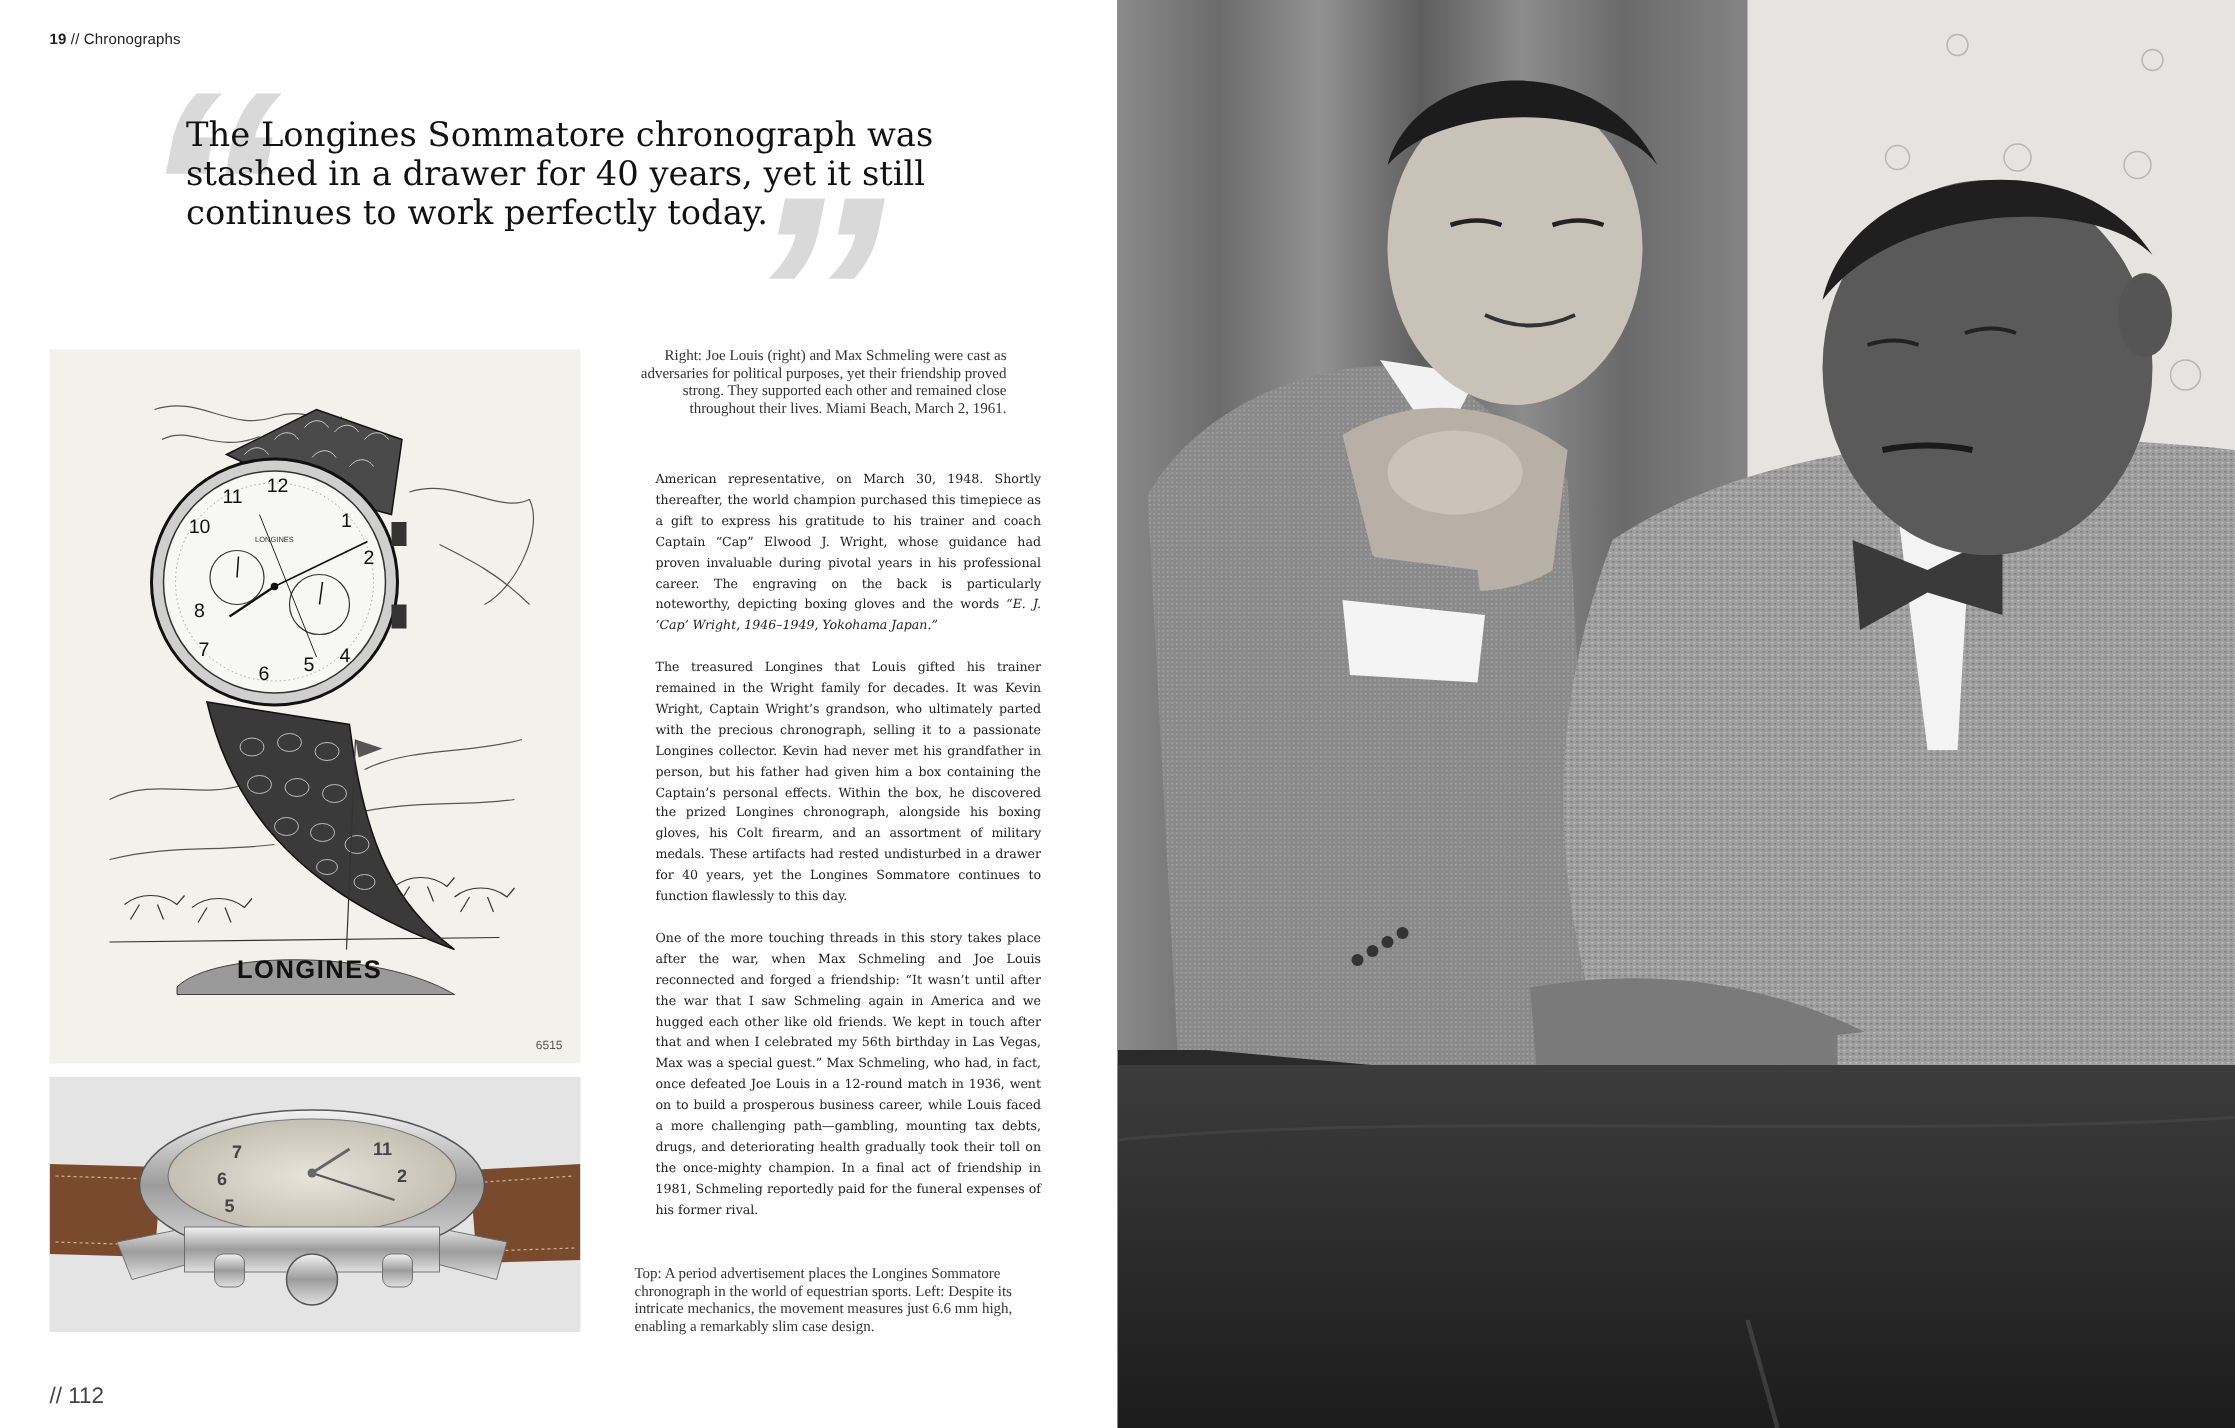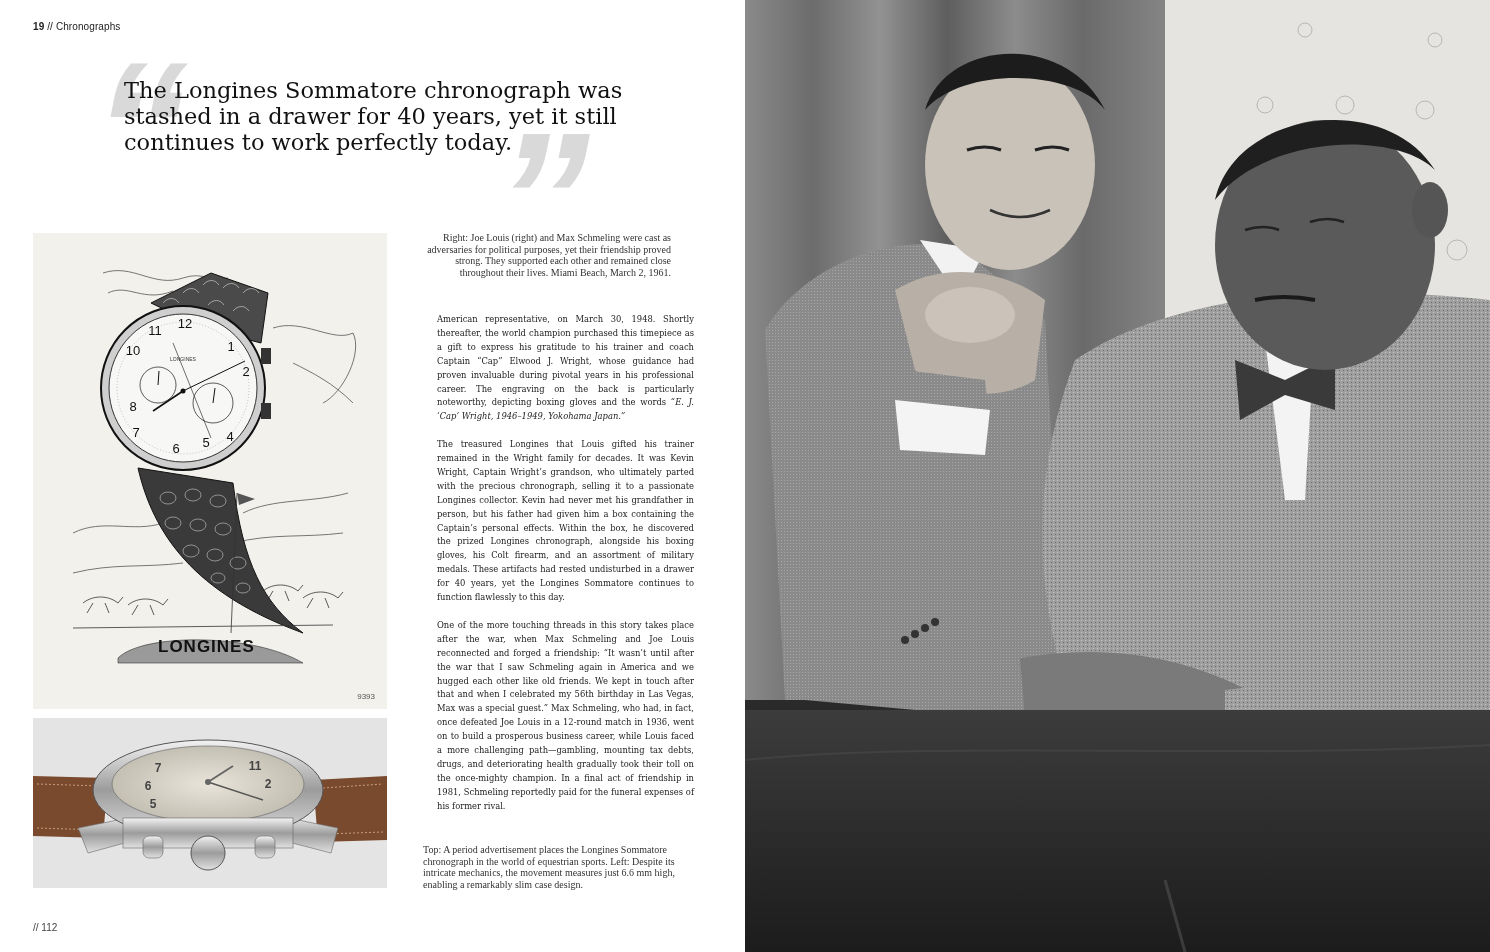--- a/index.html
+++ b/index.html
@@ -7,21 +7,21 @@
   body { position: relative; font-family: "Liberation Serif", serif; color: #1a1a1a; }
 
   .spread { position: absolute; inset: 0; width: 1490px; height: 952px; }
 
   
   .left-page { position: absolute; left: 0; top: 0; width: 745px; height: 936px; background: #fff; }
 
   .running-head { position: absolute; left: 33px; top: 21px; font-family: "Liberation Sans", sans-serif; font-size: 10px; color: #222; letter-spacing: 0.1px; }
   .running-head .num { font-weight: bold; }
 
-  .folio { position: absolute; left: 33px; top: 922px; font-family: "Liberation Sans", sans-serif; font-size: 10px; color: #444; }
+  .folio { position: absolute; left: 33px; top: 922px; font-family: "Liberation Sans", sans-serif; font-size: 15px; color: #444; }
 
   .pullquote-wrap { position: absolute; left: 95px; top: 55px; width: 560px; height: 150px; }
   .quote-mark { position: absolute; font-family: "Liberation Sans", sans-serif; font-weight: bold; font-style: italic; color: #d9d9d9; font-size: 190px; line-height: 1; }
   .quote-open { left: -2px; top: -22px; }
   .quote-close { left: 400px; top: 48px; }
   .pullquote { position: absolute; left: 29px; top: 22px; width: 520px; font-family: "DejaVu Serif", "Liberation Serif", serif; font-size: 22.5px; line-height: 26px; color: #111; }
 
   .ad-image { position: absolute; left: 33px; top: 233px; width: 354px; height: 476px; background: #f3f1ec; overflow: hidden; }
   .ad-number { position: absolute; right: 12px; bottom: 8px; font-family: "Liberation Sans", sans-serif; font-size: 8px; color: #555; }
   .ad-brand { position: absolute; left: 125px; top: 404px; font-family: "Liberation Sans", sans-serif; font-weight: bold; font-size: 17px; letter-spacing: 1px; color: #111; }
@@ -137,21 +137,21 @@
           <path d="M50 370 c10 -8 25 -8 35 0 l5 -6 m-30 6 l-6 10 m18 -10 l4 10"></path>
           <path d="M95 372 c10 -8 25 -8 35 0 l5 -6 m-30 6 l-6 10 m18 -10 l4 10"></path>
           <path d="M230 358 c10 -8 25 -8 35 0 l5 -6 m-30 6 l-6 10 m18 -10 l4 10"></path>
           <path d="M270 365 c10 -8 25 -8 35 0 l5 -6 m-30 6 l-6 10 m18 -10 l4 10"></path>
           <path d="M40 395 L300 392"></path>
         </g>
 
         <path d="M85 425 C110 400, 220 400, 270 430 L85 430 Z" fill="#9a9a9a" stroke="#333" stroke-width="0.6"></path>
       </svg>
       <div class="ad-brand">LONGINES</div>
-      <div class="ad-number">9393</div>
+      <div class="ad-number">6515</div>
     </div>
 
     <div class="watch-photo">
       <svg width="354" height="170" viewBox="0 0 354 170">
         <defs>
           <linearGradient id="steel" x1="0" y1="0" x2="0" y2="1">
             <stop offset="0" stop-color="#f2f2f2"></stop>
               <stop offset="0.5" stop-color="#9c9c9c"></stop>
               <stop offset="1" stop-color="#e0e0e0"></stop>
           </linearGradient>

